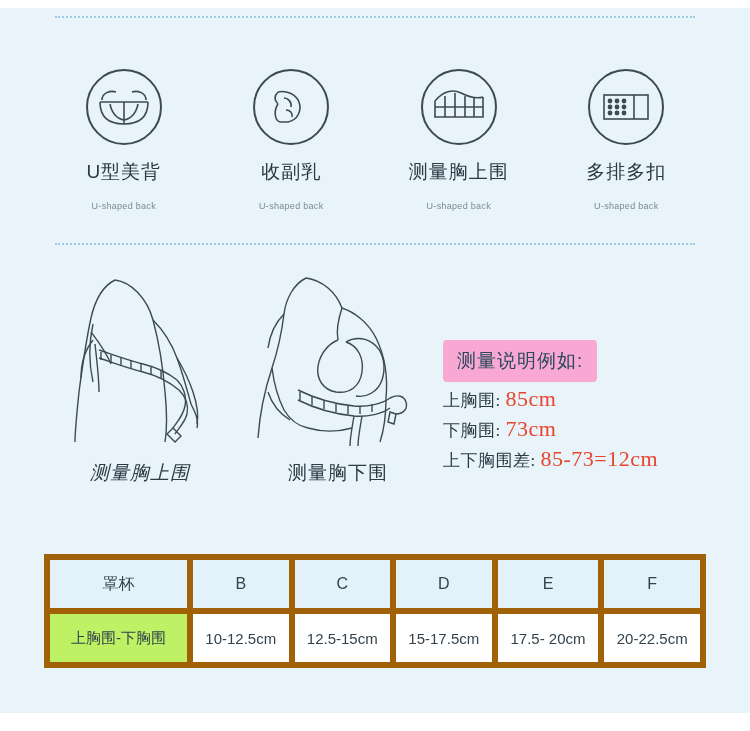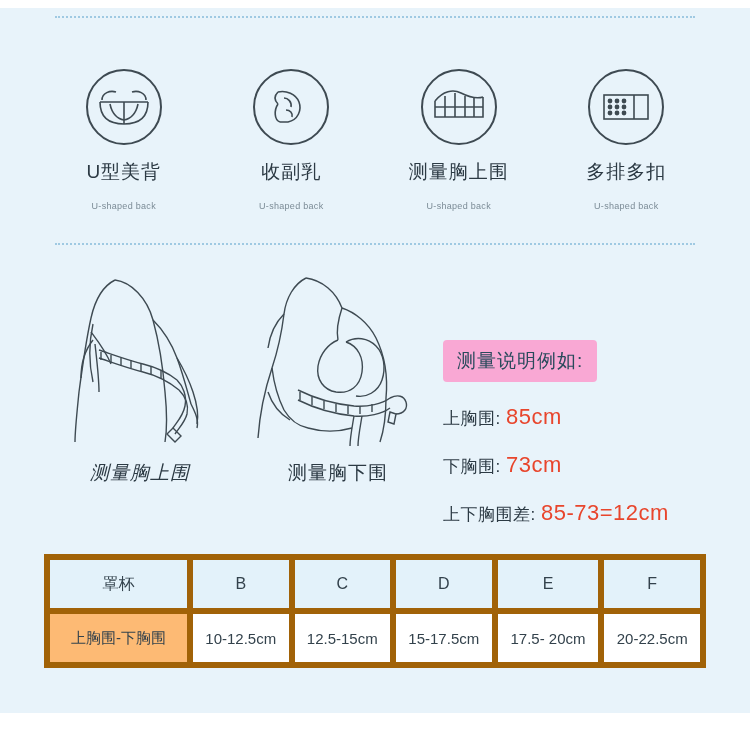--- a/index.html
+++ b/index.html
@@ -118,25 +118,26 @@
     display: inline-block;
     background: #f9a8d4;
     color: #2a4a5c;
     font-size: 19px;
     padding: 8px 14px;
     border-radius: 4px;
     letter-spacing: 1px;
     text-align: right;
   }
   .info .line {
-    margin-top: 22px;
+    margin-top: 4px;
     font-size: 17px;
     color: #2c3a44;
     letter-spacing: 0.5px;
     white-space: nowrap;
+    font-family: Liberation Serif, serif;
   }
   .info .line .val {
     color: #e8452c;
     font-size: 22px;
   }
   .info .line.diff .val {
     font-size: 22px;
   }
   .info .line.size .val {
     font-size: 22px;
@@ -158,21 +159,21 @@
     font-size: 15px;
     color: #33424c;
     height: 46px;
     font-weight: normal;
   }
   table.size-table thead th {
     background: #e3f2fa;
     font-size: 16px;
   }
   table.size-table tbody td.rowhead {
-    background: #fdba74;
+    background: #bef264;
     font-size: 15px;
   }
   table.size-table th:first-child,
   table.size-table td:first-child {
     width: 135px;
   }
 </style>
 </head>
 <body>
 

